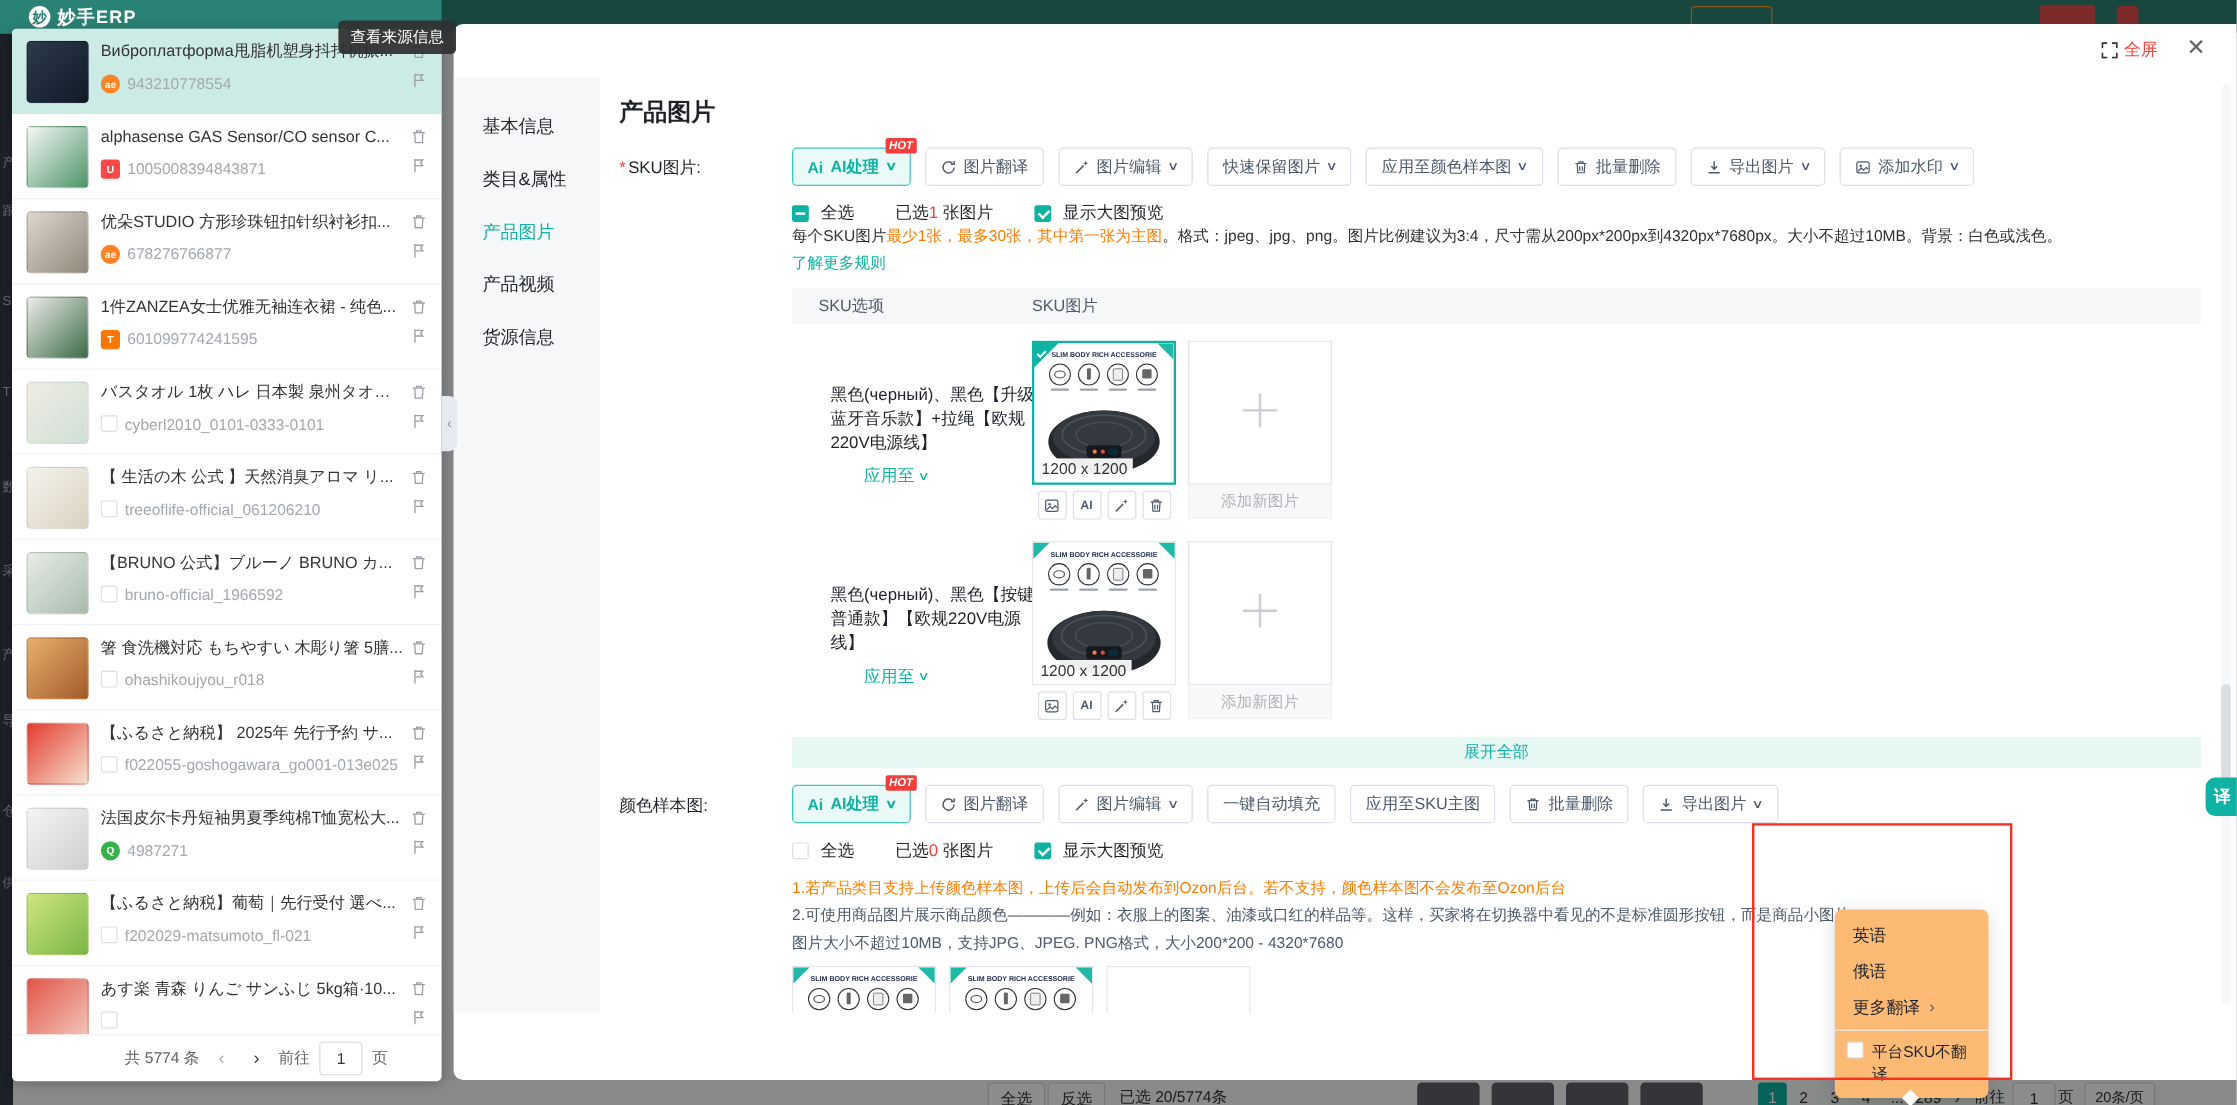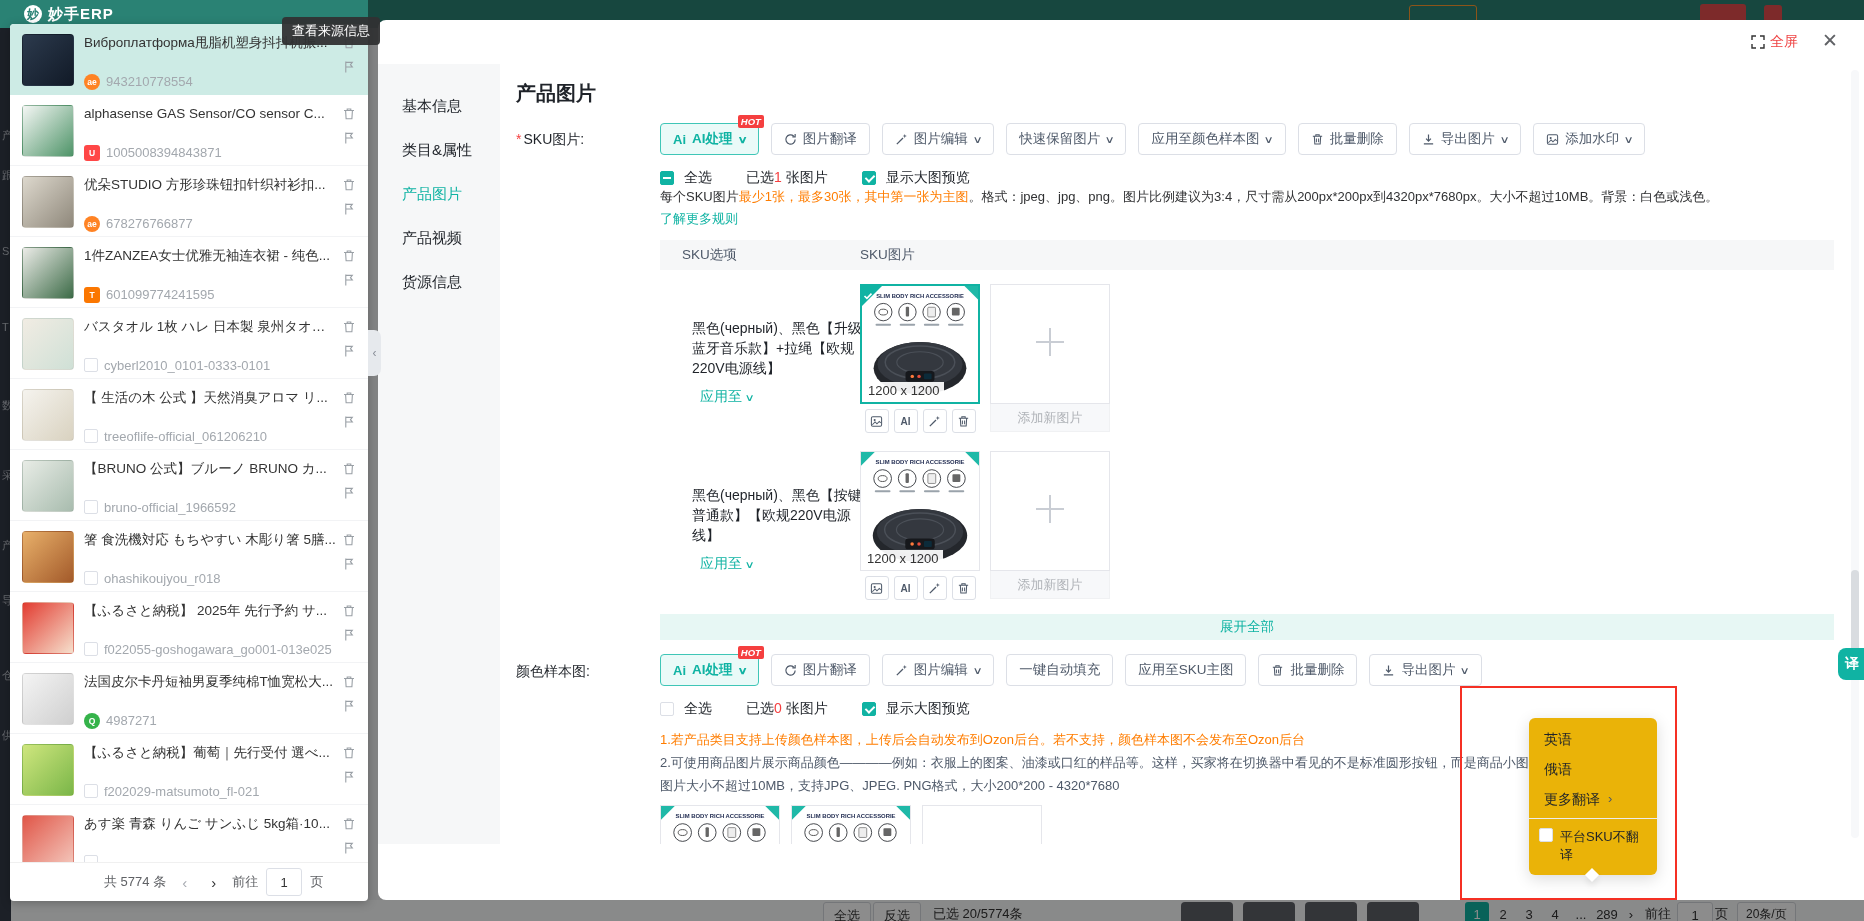--- a/index.html
+++ b/index.html
@@ -29,21 +29,21 @@
   .logotxt{color:#fff;font-size:15px;font-weight:bold;letter-spacing:1px}
   
   .drawer{position:absolute;left:10px;top:24px;width:358px;height:877px;background:#fff;z-index:4;
           border-radius:4px;box-shadow:0 2px 10px rgba(0,0,0,.25);display:flex;flex-direction:column;overflow:hidden}
   .dlist{flex:1;overflow:hidden}
   .drow{display:flex;height:71px;box-sizing:border-box;padding:10px 6px 10px 12px;border-bottom:1px solid #f2f3f5}
   .drow.sel{background:#cdebe5;border-bottom-color:#cdebe5}
   .dthumb{width:52px;height:52px;border-radius:4px;flex:0 0 52px;border:1px solid rgba(0,0,0,.06);box-sizing:border-box}
   .dmain{flex:1;min-width:0;margin-left:10px}
   .dtitle{font-size:13.5px;color:#333;line-height:18px;white-space:nowrap;overflow:hidden;text-overflow:ellipsis}
-  .did{display:flex;align-items:flex-start;margin-top:22px;gap:6px}
+  .did{display:flex;align-items:flex-start;margin-top:10px;gap:6px}
   .didtext{font-size:13px;color:#a3a8ae;line-height:15px;word-break:break-all}
   .picon{width:16px;height:16px;flex:0 0 16px;border-radius:50%;color:#fff;font-size:8.5px;font-weight:bold;
          text-align:center;line-height:16px}
   .picon.sq{border-radius:3px}
   .cbx{width:14px;height:14px;flex:0 0 14px;border:1px solid #dcdfe6;border-radius:2px;background:#fff;box-sizing:border-box;position:relative;display:inline-block}
   .cbx.checked{background:#10b3a3;border-color:#10b3a3}
   .cbx.checked::after{content:"";position:absolute;left:4px;top:1px;width:4px;height:7px;border:solid #fff;border-width:0 2px 2px 0;transform:rotate(45deg)}
   .cbx.ind{background:#10b3a3;border-color:#10b3a3}
   .cbx.ind::after{content:"";position:absolute;left:2px;top:5px;width:8px;height:2px;background:#fff}
   .dops{width:26px;flex:0 0 26px;display:flex;flex-direction:column;align-items:center;gap:10px;padding-top:2px;color:#9aa0a6}
@@ -84,21 +84,21 @@
   .gap24{width:14px}
   .rednum{color:#f53f3f;font-weight:normal}
   .ruleline{margin-top:0;font-size:13px;color:#303133;line-height:20px}
   .orange{color:#ff7d00}
   .tlink{color:#10b3a3;font-size:13px;margin-top:3px;display:inline-block}
   .sktable{margin-top:12px}
   .sthead{height:30px;background:#f6f7f8;display:flex;align-items:center;font-size:13.5px;color:#4e5969}
   .c1{width:200px;flex:0 0 200px;padding-left:22px;box-sizing:border-box}
   .skurow{display:flex;padding:14px 0 4px}
   .skutext{width:178px;font-size:14px;color:#1f2329;line-height:20px;margin-top:34px;padding-left:10px}
-  .apply{margin-left:18px;margin-top:10px;color:#10b3a3;font-size:14px;display:inline-flex;align-items:center;gap:4px}
+  .apply{margin-left:38px;margin-top:10px;color:#10b3a3;font-size:14px;display:inline-flex;align-items:center;gap:4px}
   .imgcell{display:flex;gap:10px;align-items:flex-start}
   .cardwrap{width:120px}
   .imgcard{width:120px;height:120px;border:1px solid #e5e6eb;box-sizing:border-box;position:relative;background:#fff}
   .imgcard.selcard{border:2px solid #10b3a3}
   .art{display:block;width:100%;height:100%}
   .corner{position:absolute;left:-1px;top:-1px;width:0;height:0;border-top:22px solid #10b3a3;border-right:22px solid transparent}
   .cornercheck{position:absolute;left:1px;top:1px}
   .sizetag{position:absolute;left:2px;bottom:2px;background:rgba(255,255,255,.93);font-size:13px;color:#333;
            padding:0 4px;line-height:18px}
   .minibar{display:flex;gap:5px;margin-top:5px;justify-content:center}
@@ -116,21 +116,21 @@
            box-shadow:0 -3px 10px rgba(0,0,0,.08);border-radius:0 0 0 8px}
   .btn{height:32px;border-radius:4px;font-size:14px;display:inline-flex;align-items:center;justify-content:center;
        padding:0 17px;box-sizing:border-box;gap:6px;white-space:nowrap}
   .btn-teal{background:#10b3a3;color:#fff}
   .btn-plain{background:#fff;border:1px solid #dcdfe6;color:#4e5969}
   .grpc{position:absolute;left:576px;top:12px;display:flex;gap:16px}
   .grpr{position:absolute;right:26px;top:12px;display:flex;gap:14px}
   .mscroll{position:absolute;right:5px;top:50px;bottom:62px;width:8px;background:#f7f8fa;z-index:3;border-radius:4px}
   .mthumb{position:absolute;right:5px;top:550px;width:8px;height:110px;background:#d9dcе0;background:#d9dce0;border-radius:4px;z-index:3}
   
-  .ddl{position:absolute;left:1529px;top:718px;width:128px;background:#eab308;border-radius:6px;z-index:6;
+  .ddl{position:absolute;left:1529px;top:758px;width:128px;background:#fdba74;border-radius:6px;z-index:6;
        box-shadow:0 4px 16px rgba(0,0,0,.14);padding-top:6px;box-sizing:border-box}
   .ddi{height:30px;line-height:30px;padding-left:15px;font-size:14px;color:#1f2329}
   .ddmore{display:flex;align-items:center}
   .ddarr{margin-left:8px;color:#4e5969;font-size:13px}
   .dddiv{border-top:1px solid #ececec;margin-top:4px}
   .ddchk{display:flex;gap:7px;padding:9px 8px 11px 10px;font-size:13px;color:#1f2329}
   .ddtail{position:absolute;left:58px;bottom:-5px;width:10px;height:10px;background:#fff;transform:rotate(45deg);
           box-shadow:3px 3px 6px rgba(0,0,0,.08)}
   .redrect{position:absolute;left:1460px;top:686px;width:217px;height:214px;border:2px solid #f53024;z-index:7;
            pointer-events:none;box-sizing:border-box}

